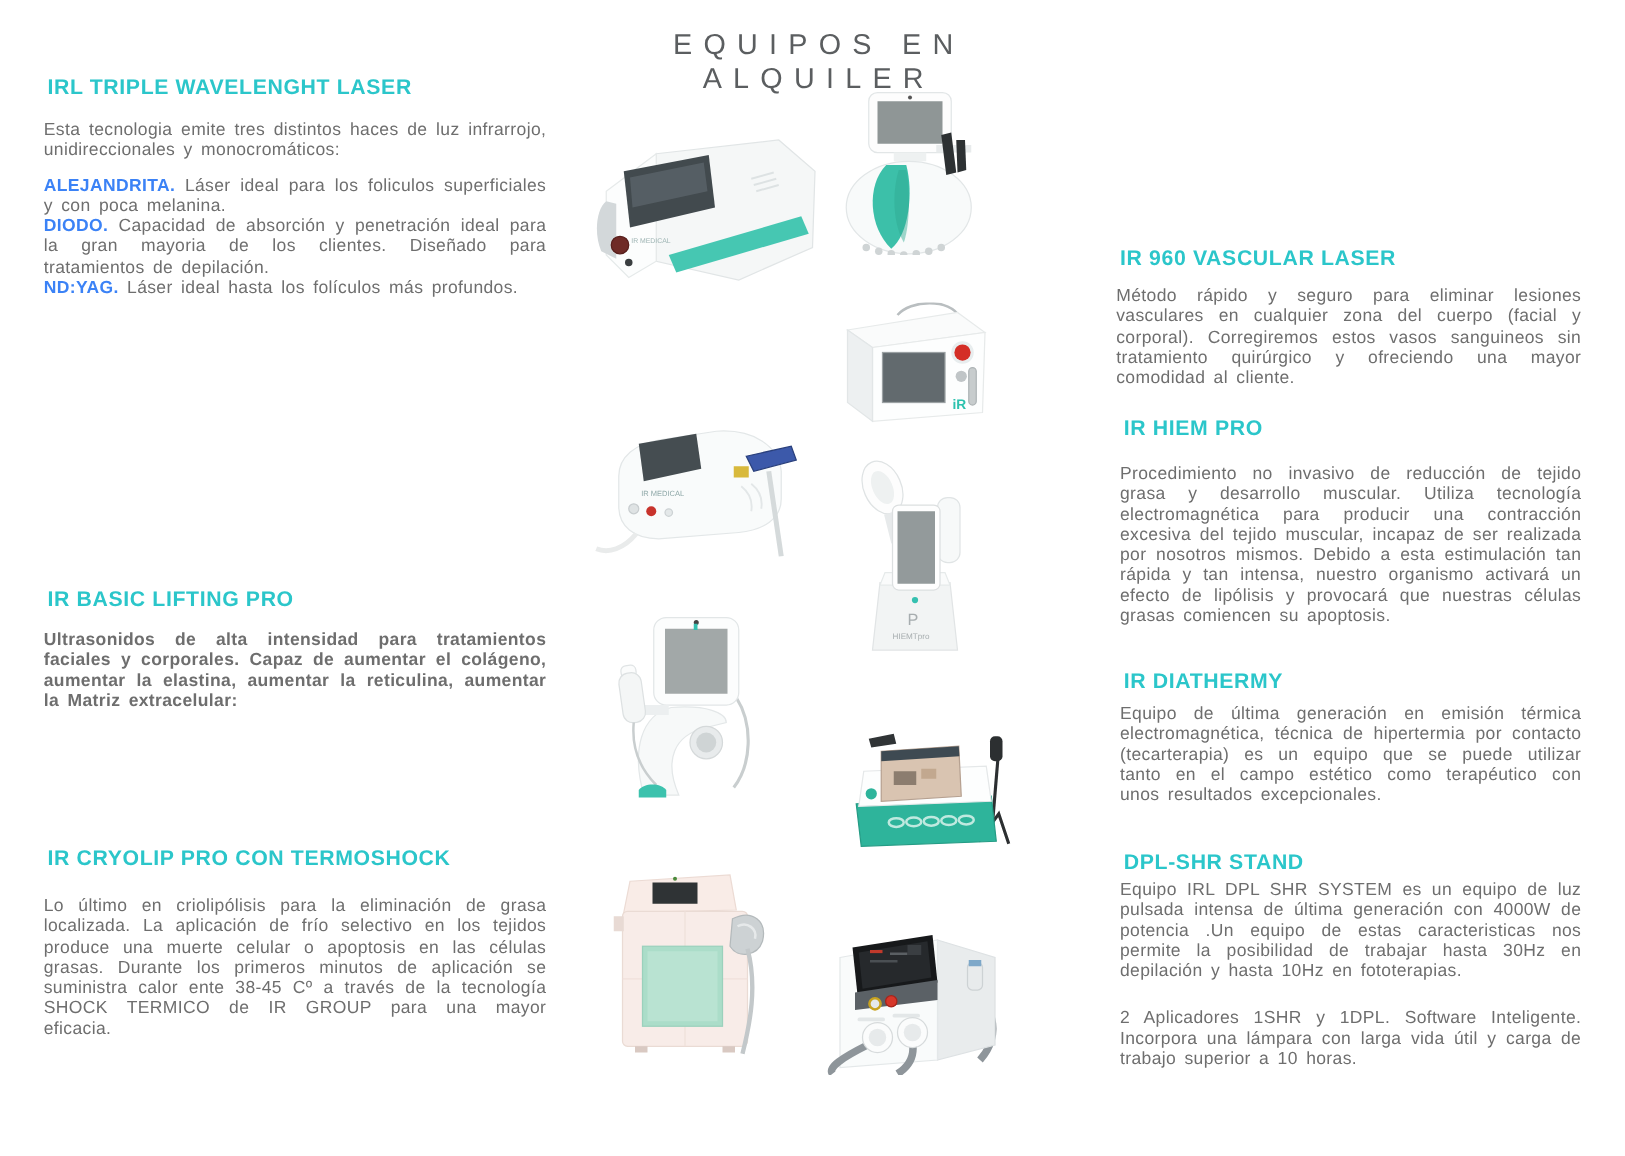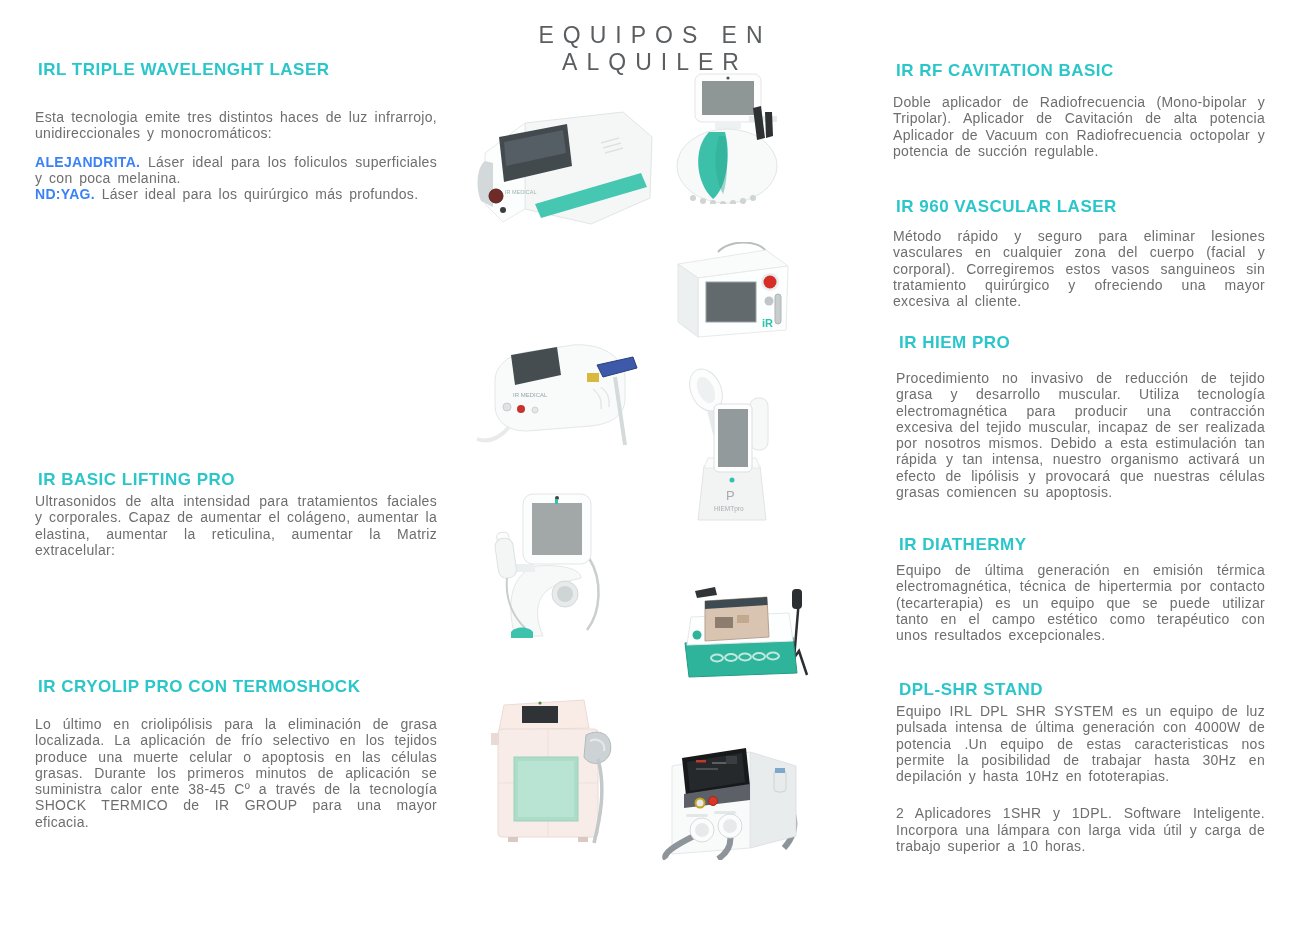--- a/index.html
+++ b/index.html
@@ -20,46 +20,43 @@
 </style>
 </head>
 <body>
 
 <div class="page">
 
   <div class="doc-title">EQUIPOS EN ALQUILER</div>
 
   <div class="sec" style="left:35px;top:60px;width:402px;">
     <h2>IRL TRIPLE WAVELENGHT LASER</h2>
-    <p style="margin-top:30px;">Esta tecnologia emite tres distintos haces de luz infrarrojo, unidireccionales y monocromáticos:</p>
+    <p style="margin-top:16px;">Esta tecnologia emite tres distintos haces de luz infrarrojo, unidireccionales y monocromáticos:</p>
     <p style="margin-top:12px;">
       <span class="li"><b>ALEJANDRITA.</b><span> Láser ideal para los foliculos superficiales y con poca melanina.</span></span>
-      <span class="li"><b>ND:YAG.</b><span> Láser ideal para los quirúrgico más profundos.</span></span>
+      <span class="li"><b>DIODO.</b><span> Capacidad de absorción y penetración ideal para la gran mayoria de los clientes. Diseñado para tratamientos de depilación.</span></span>
+      <span class="li"><b>ND:YAG.</b><span> Láser ideal hasta los folículos más profundos.</span></span>
     </p>
   </div>
 
 
   <div class="sec" style="left:35px;top:470px;width:402px;">
     <h2>IR BASIC LIFTING PRO</h2>
-    <p style="margin-top:4px;">Ultrasonidos de alta intensidad para tratamientos faciales y corporales. Capaz de aumentar el colágeno, aumentar la elastina, aumentar la reticulina, aumentar la Matriz extracelular:</p>
+    <p style="margin-top:14px;font-weight:bold;">Ultrasonidos de alta intensidad para tratamientos faciales y corporales. Capaz de aumentar el colágeno, aumentar la elastina, aumentar la reticulina, aumentar la Matriz extracelular:</p>
   </div>
 
   <div class="sec" style="left:35px;top:677px;width:402px;">
     <h2>IR CRYOLIP PRO CON TERMOSHOCK</h2>
     <p style="margin-top:20px;">Lo último en criolipólisis para la eliminación de grasa localizada. La aplicación de frío selectivo en los tejidos produce una muerte celular o apoptosis en las células grasas. Durante los primeros minutos de aplicación se suministra calor ente 38-45 Cº a través de la tecnología SHOCK TERMICO de IR GROUP para una mayor eficacia.</p>
   </div>
 
-  <div class="sec" style="left:893px;top:61px;width:372px;">
-    <h2>IR RF CAVITATION BASIC</h2>
-    <p style="margin-top:14px;">Doble aplicador de Radiofrecuencia (Mono-bipolar y Tripolar). Aplicador de Cavitación de alta potencia Aplicador de Vacuum con Radiofrecuencia octopolar y potencia de succión regulable.</p>
-  </div>
 
   <div class="sec" style="left:893px;top:197px;width:372px;">
     <h2>IR 960 VASCULAR LASER</h2>
-    <p style="margin-top:12px;">Método rápido y seguro para eliminar lesiones vasculares en cualquier zona del cuerpo (facial y corporal). Corregiremos estos vasos sanguineos sin tratamiento quirúrgico y ofreciendo una mayor excesiva al cliente.</p>
+    <p style="margin-top:12px;">Método rápido y seguro para eliminar lesiones vasculares en cualquier zona del cuerpo (facial y corporal). Corregiremos estos vasos sanguineos sin tratamiento quirúrgico y ofreciendo una mayor comodidad al cliente.</p>
   </div>
 
   <div class="sec" style="left:896px;top:333px;width:369px;">
     <h2>IR HIEM PRO</h2>
     <p style="margin-top:18px;">Procedimiento no invasivo de reducción de tejido grasa y desarrollo muscular. Utiliza tecnología electromagnética para producir una contracción excesiva del tejido muscular, incapaz de ser realizada por nosotros mismos. Debido a esta estimulación tan rápida y tan intensa, nuestro organismo activará un efecto de lipólisis y provocará que nuestras células grasas comiencen su apoptosis.</p>
   </div>
 
   <div class="sec" style="left:896px;top:535px;width:369px;">
     <h2>IR DIATHERMY</h2>
     <p style="margin-top:8px;">Equipo de última generación en emisión térmica electromagnética, técnica de hipertermia por contacto (tecarterapia) es un equipo que se puede utilizar tanto en el campo estético como terapéutico con unos resultados excepcionales.</p>

